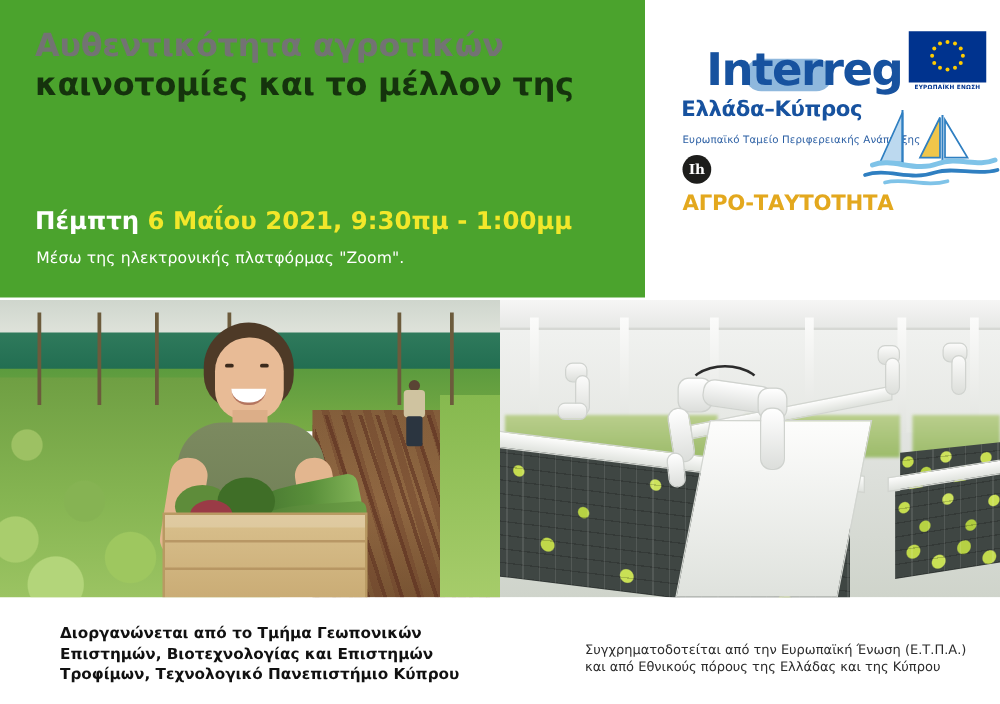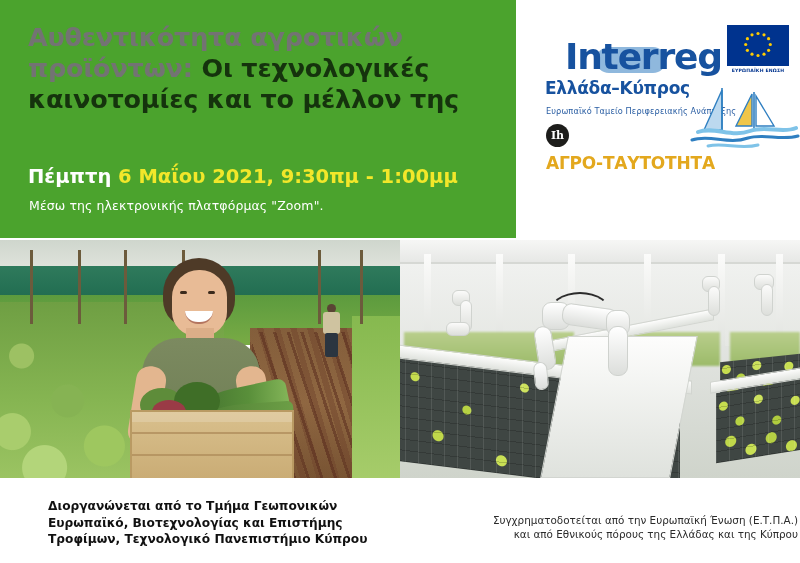--- a/index.html
+++ b/index.html
@@ -403,38 +403,35 @@
     color: #111111;
   }
   .footer-right {
     position: absolute;
     left: 468px;
     top: 35px;
     width: 330px;
     font-size: 10.4px;
     line-height: 14px;
     color: #2b2b2b;
-    text-align: right;
+    text-align: left;
   }
 </style>
 </head>
 <body>
 
 <div class="poster">
 
   <div class="top-section">
 
     <div class="green-panel"></div>
 
     <div class="title-block">
       <div class="title-line">
         <span class="title-white">Αυθεντικότητα αγροτικών</span>
-      </div>
-      <div class="title-line">
-        <span class="title-white">προϊόντων:</span><span class="title-dark"> Οι τεχνολογικές</span>
       </div>
       <div class="title-line">
         <span class="title-dark">καινοτομίες και το μέλλον της</span>
       </div>
     </div>
 
     <div class="date-line">
       <span class="date-white">Πέμπτη</span><span class="date-yellow"> 6 Μαΐου 2021, 9:30πμ - 1:00μμ</span>
     </div>
 
@@ -595,21 +592,21 @@
       <div class="robot-small" style="left:352px; top:34px;">
         <div class="rs-a" style="left:2px;  top:0;  width:18px; height:14px;"></div>
         <div class="rs-a" style="left:9px;  top:10px; width:10px; height:30px;"></div>
       </div>
     </div>
   </div>
 
   <div class="footer">
     <div class="footer-left">
       <div>Διοργανώνεται από το Τμήμα Γεωπονικών</div>
-      <div>Ευρωπαϊκό, Βιοτεχνολογίας και Επιστήμης</div>
+      <div>Επιστημών, Βιοτεχνολογίας και Επιστημών</div>
       <div>Τροφίμων, Τεχνολογικό Πανεπιστήμιο Κύπρου</div>
     </div>
     <div class="footer-right">
       <div>Συγχρηματοδοτείται από την Ευρωπαϊκή Ένωση (Ε.Τ.Π.Α.)</div>
       <div>και από Εθνικούς πόρους της Ελλάδας και της Κύπρου</div>
     </div>
   </div>
 
 </div>
 

